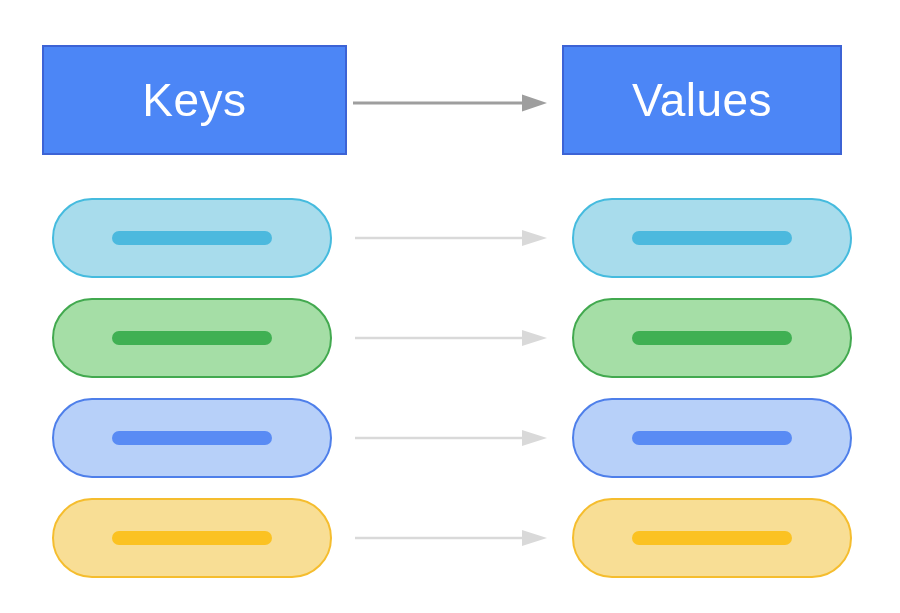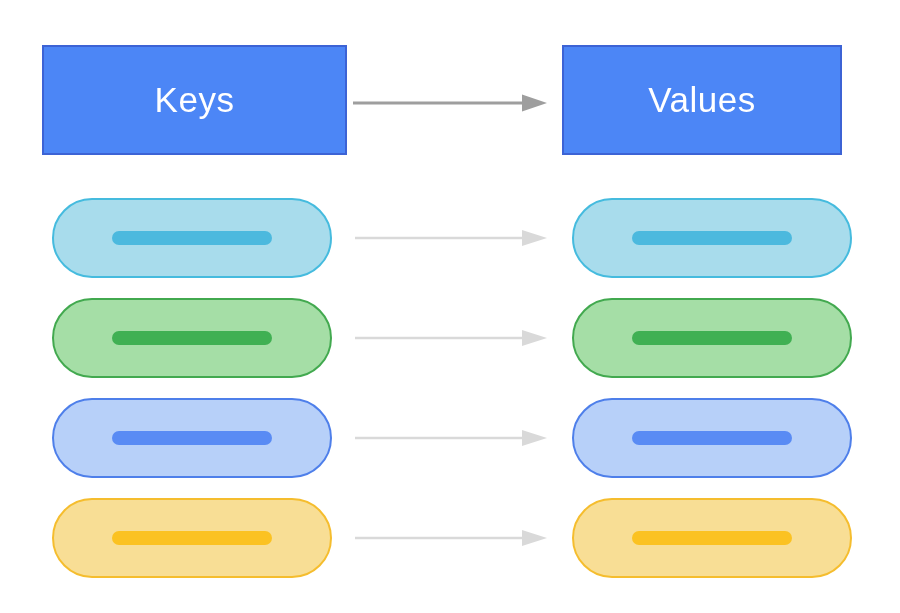--- a/index.html
+++ b/index.html
@@ -17,21 +17,21 @@
   }
   .node {
     position: absolute;
     top: 45px;
     height: 110px;
     border: 2px solid;
     box-sizing: border-box;
     display: flex;
     align-items: center;
     justify-content: center;
-    font-size: 35px;
+    font-size: 46px;
     letter-spacing: 0.5px;
   }
   .node-keys   { left: 42px;  width: 305px; }
   .node-values { left: 562px; width: 280px; }
 
   .header-arrow {
     position: absolute;
     left: 353px;
     top: 93px;
     width: 194px;

